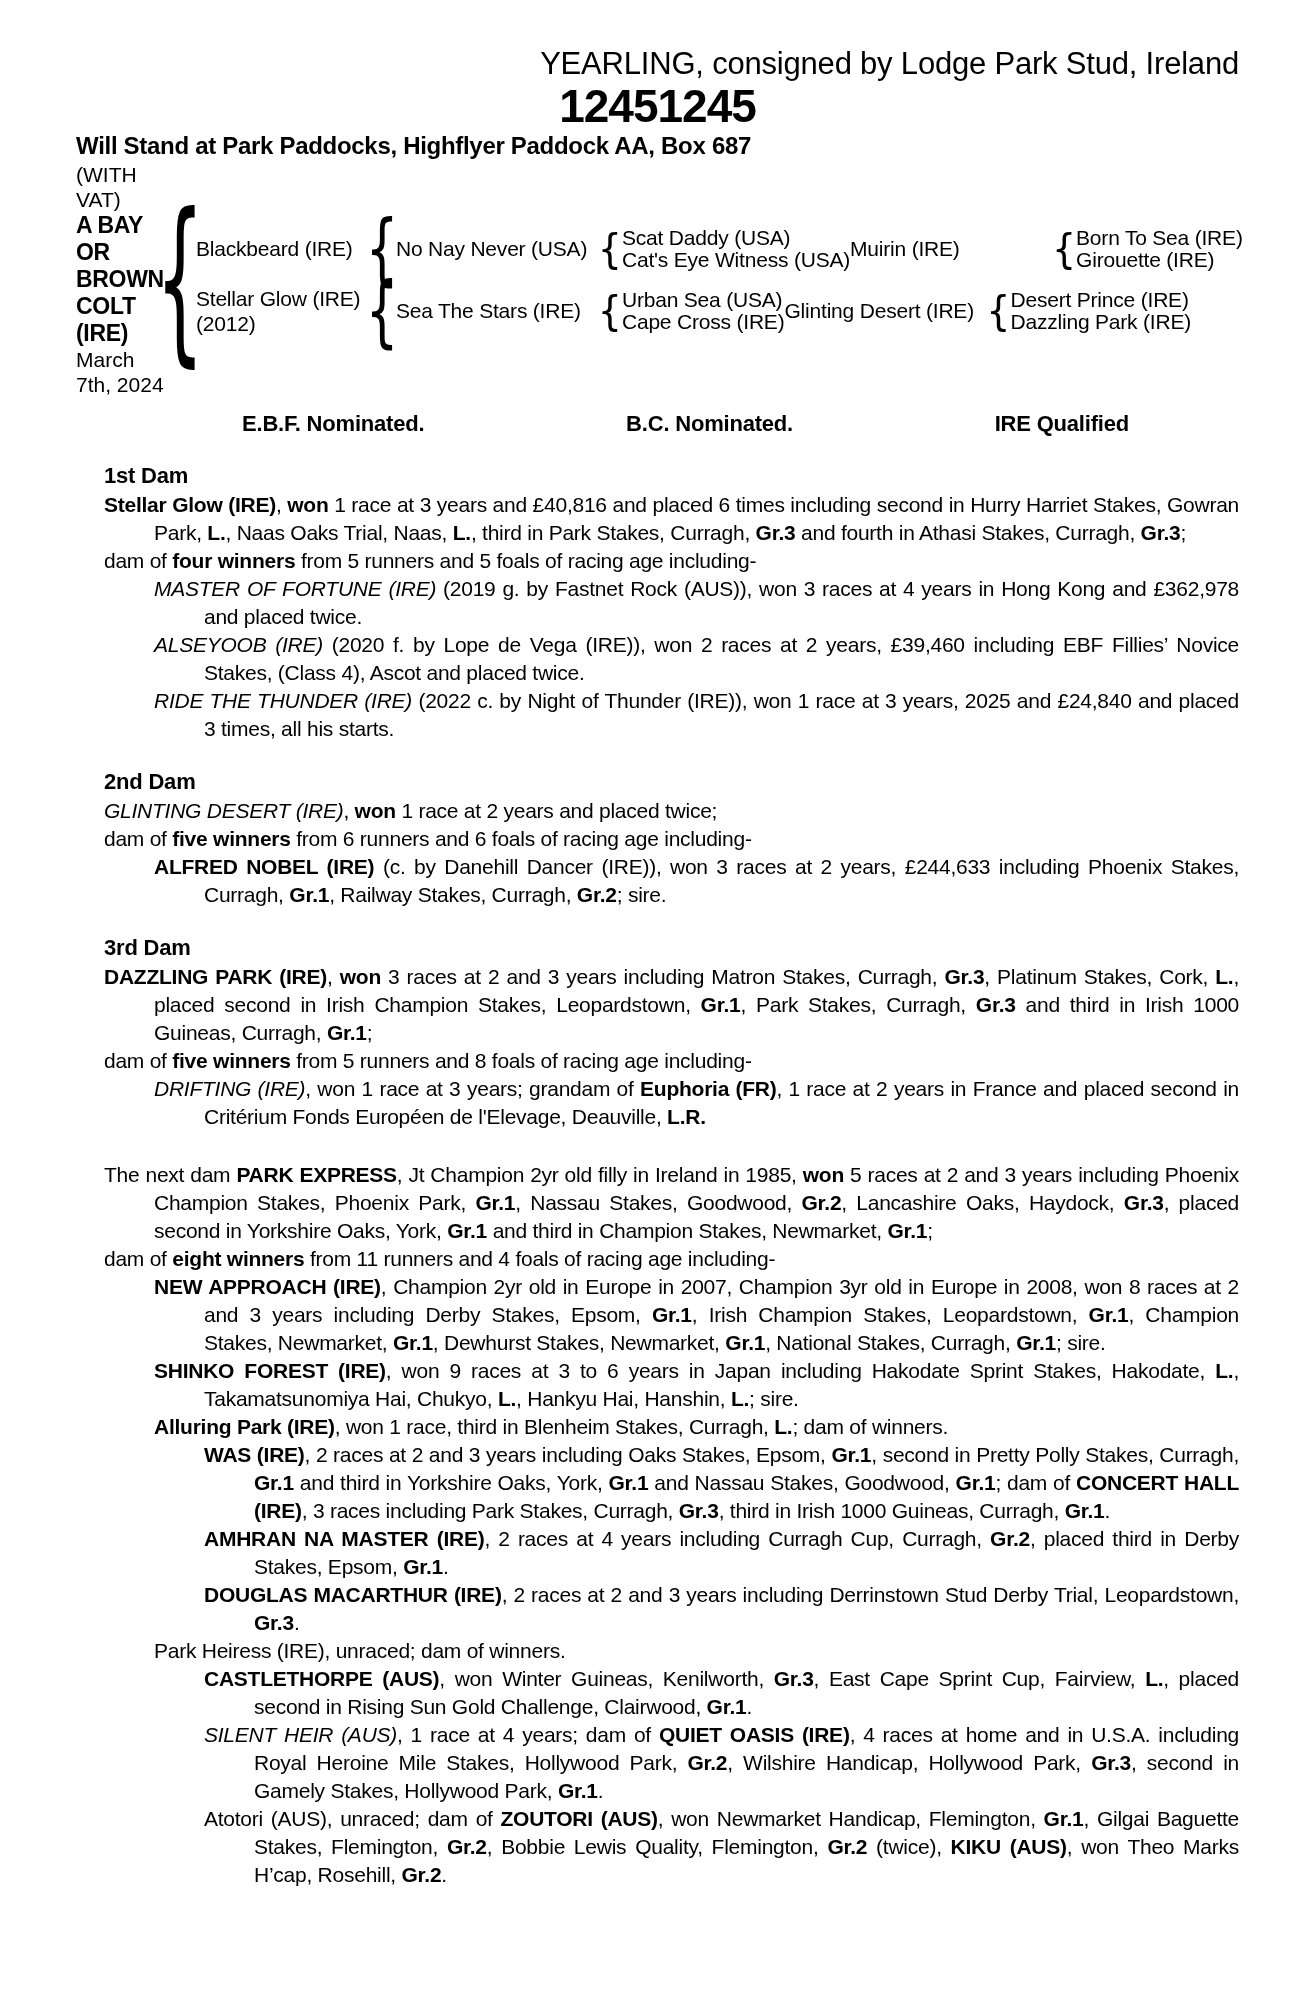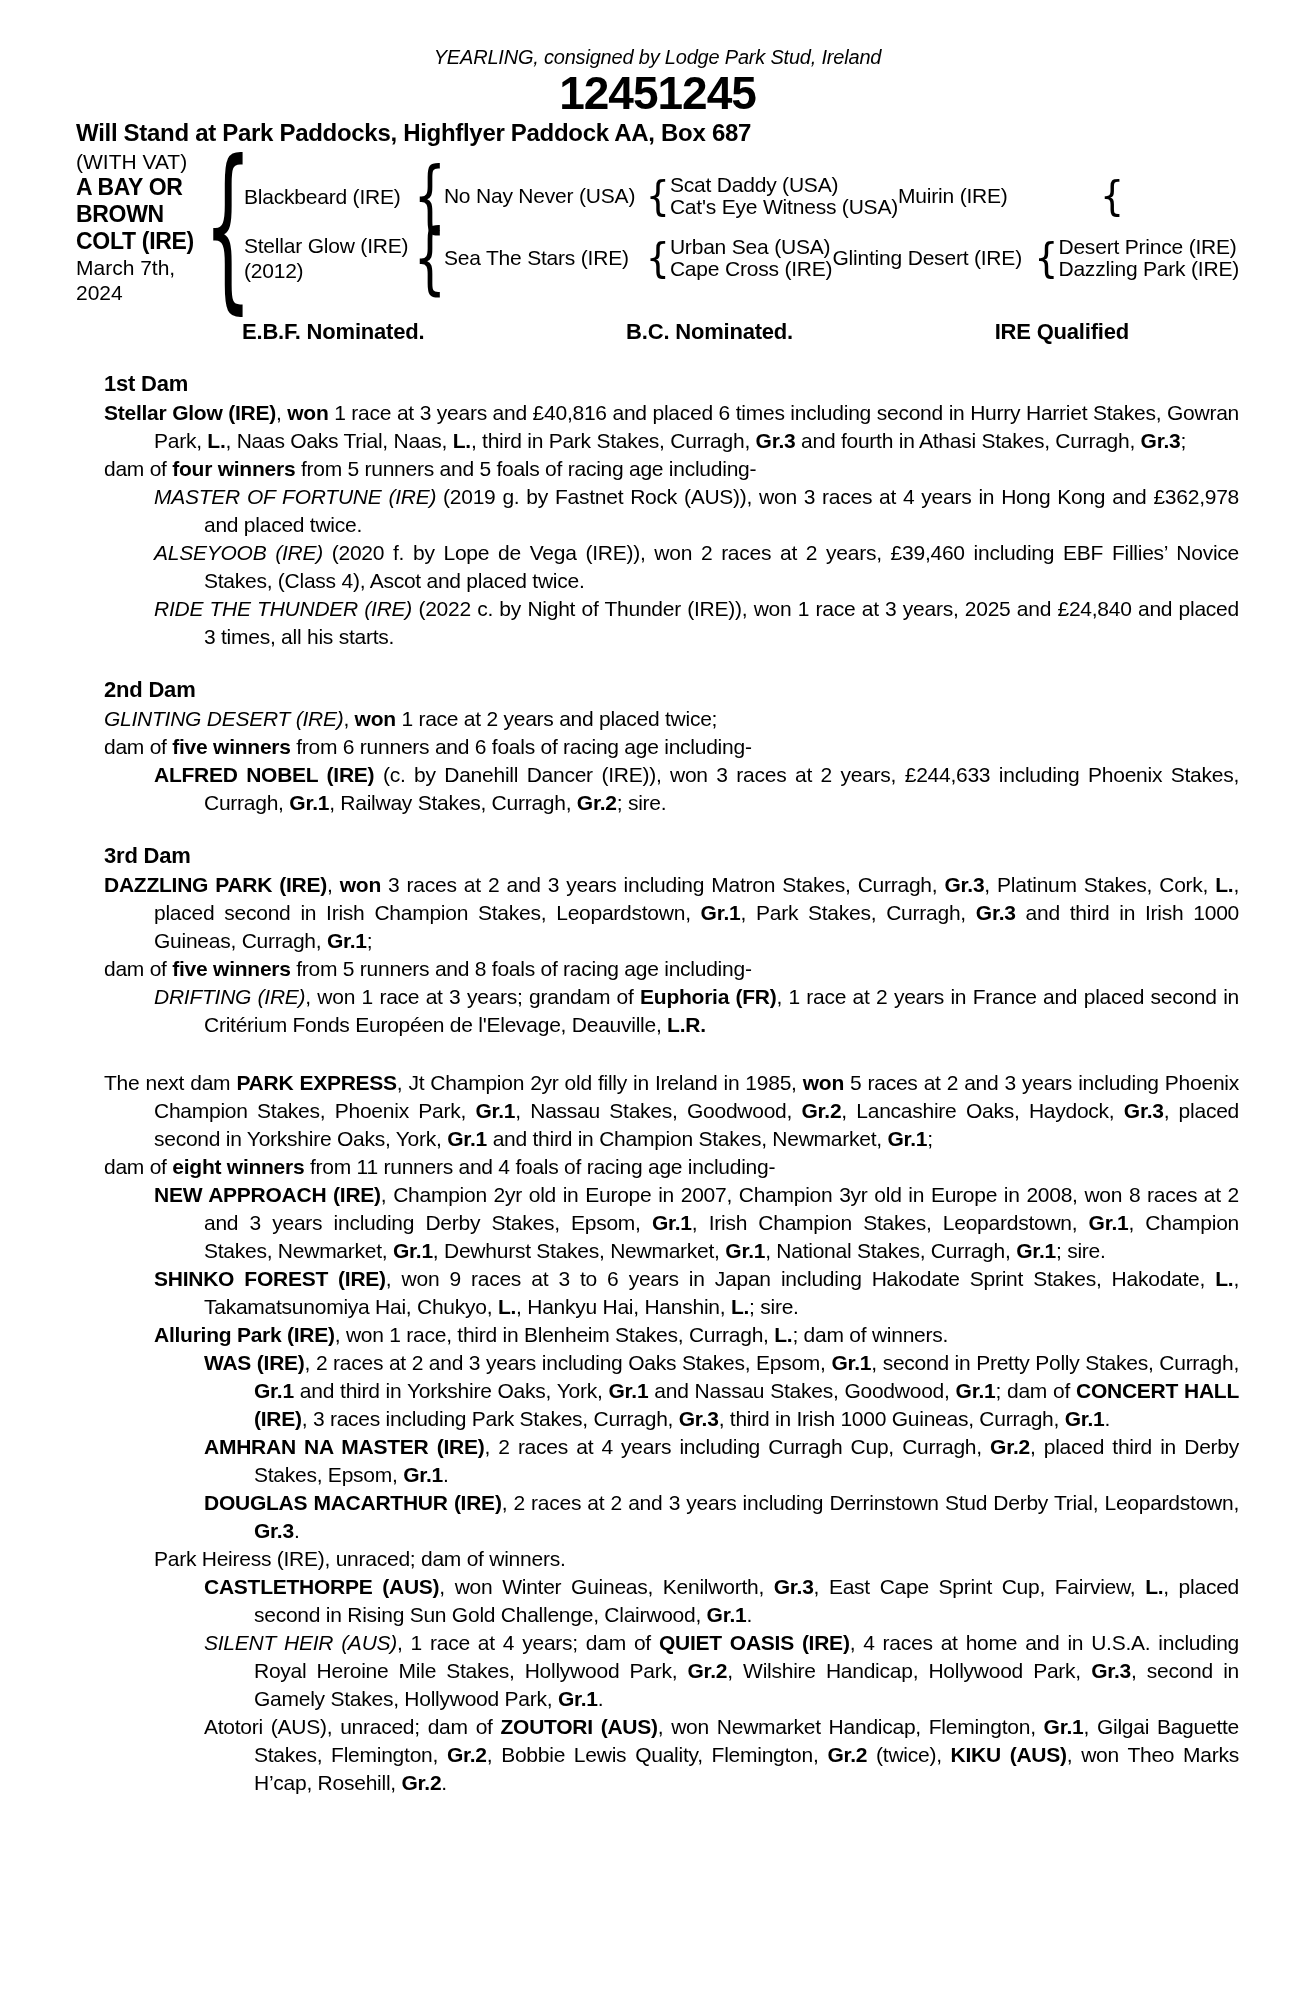--- a/index.html
+++ b/index.html
@@ -11,23 +11,22 @@
     color:#000;
     overflow:hidden;
   }
   .page {
     width:1315px; height:2000px;
     padding:46px 76px 0 76px;
     background:#fff;
   }
   
   .consign-line {
-    text-align:center;
-    font-style:italic;
-    font-size:20px;
+    text-align:right;
+    font-size:31px;
     letter-spacing:-0.2px;
   }
   .lot-row {
     display:flex; justify-content:center; align-items:flex-start;
     margin-top:0px;
   }
   .lot-number {
     font-size:46px; font-weight:bold; letter-spacing:-1px; line-height:48px;
   }
   .stand-line {
@@ -128,20 +127,24 @@
             <div class="g3">
               <div>Scat Daddy (USA)</div>
               <div>Cat's Eye Witness (USA)</div>
             </div>
           </div>
           <div class="g2-row">
             <div class="g2-name">Muirin (IRE)</div>
             <div class="brace brace-sm">
                 <span class="glyph">{</span>
               </div>
+            <div class="g3">
+              <div>Born To Sea (IRE)</div>
+              <div>Girouette (IRE)</div>
+            </div>
           </div>
         </div>
       </div>
 
       <div class="g1-row">
         <div class="g1-name">
           <div>Stellar Glow (IRE)</div>
           <div>(2012)</div>
         </div>
         <div class="brace brace-md">

